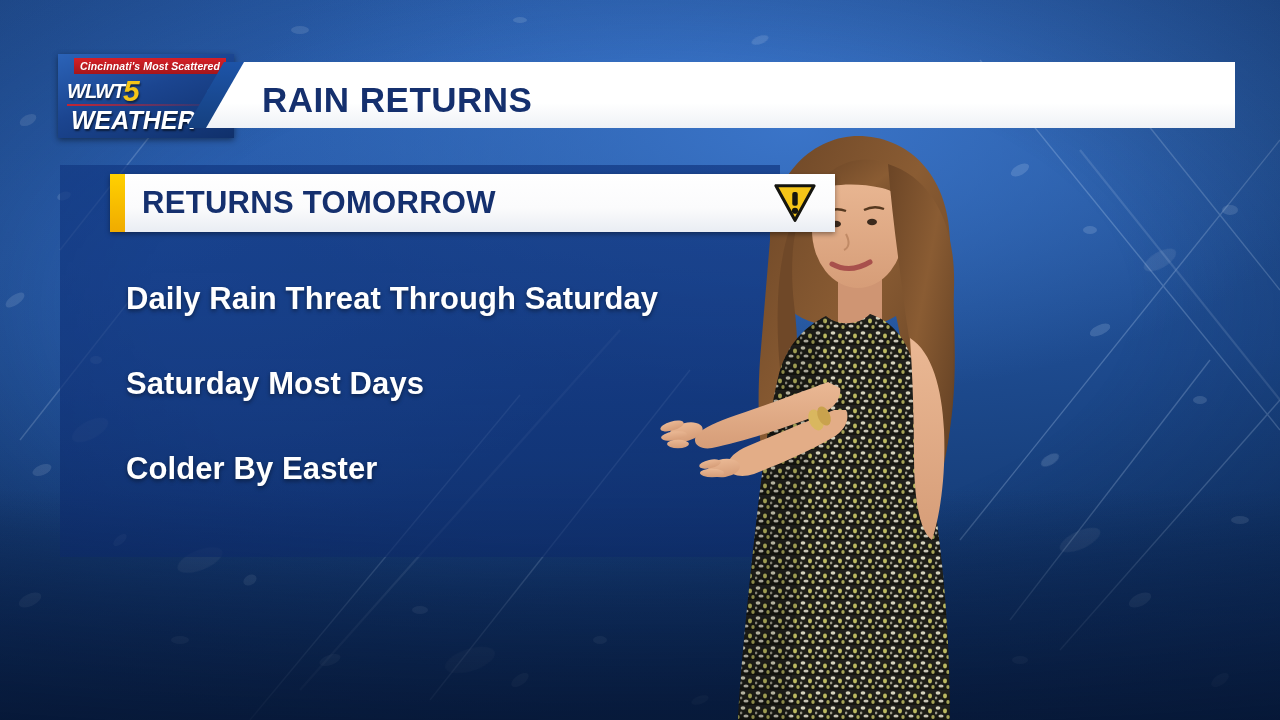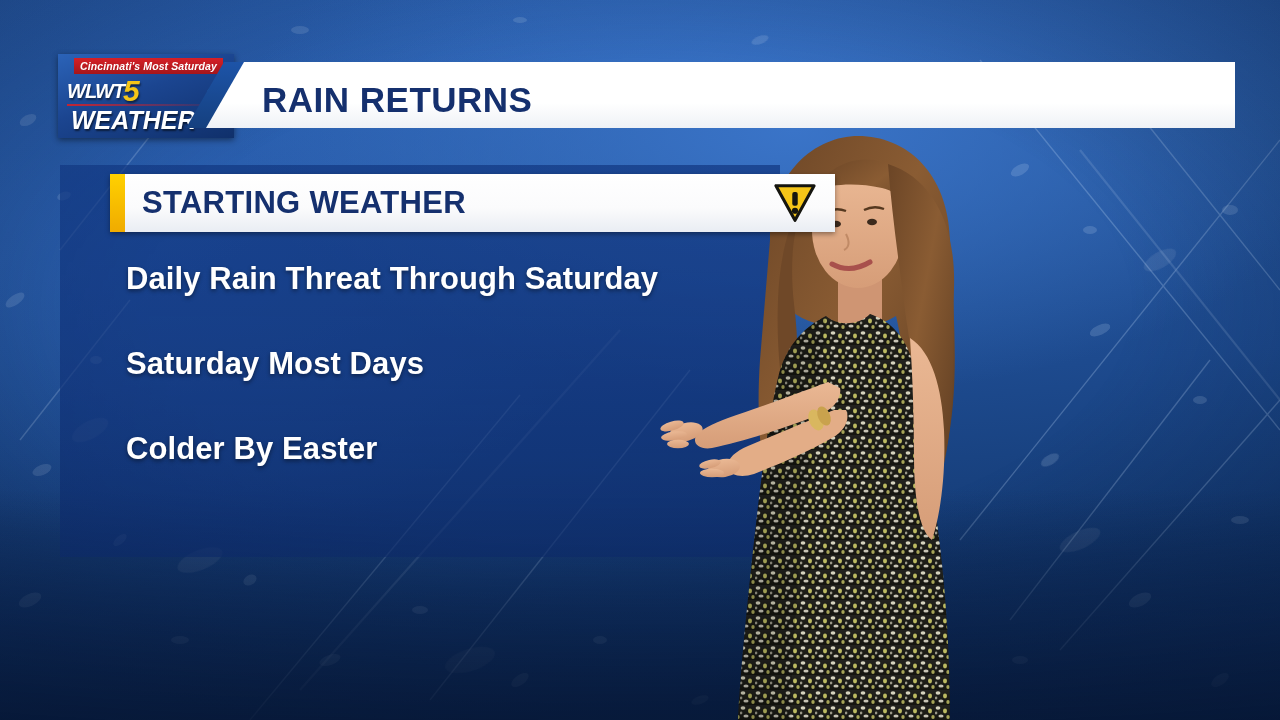--- a/index.html
+++ b/index.html
@@ -187,21 +187,21 @@
     margin-left: auto;
     margin-right: 18px;
     width: 44px; height: 40px;
     flex: none;
   }
   .subbar-warning svg { width: 100%; height: 100%; display: block; }
 
   
   .bullets {
     position: absolute;
-    left: 126px; top: 236px;
+    left: 126px; top: 256px;
     width: 700px;
   }
   .bullet {
     height: 85px;
     display: flex;
     align-items: center;
     font-size: 31px;
     font-weight: bold;
     color: #ffffff;
     white-space: nowrap;
@@ -368,21 +368,21 @@
         <ellipse cx="90" cy="344" rx="11" ry="4.2" transform="rotate(-12 90 344)"></ellipse>
         <ellipse cx="92" cy="353" rx="12" ry="4.2"></ellipse>
       </g>
 
       <ellipse cx="196" cy="300" rx="7" ry="11" fill="#d9b75f" transform="rotate(-24 196 300)"></ellipse>
       <ellipse cx="204" cy="296" rx="6" ry="10" fill="#c9a24d" transform="rotate(-24 204 296)"></ellipse>
     </svg>
   </div>
 
   <div class="logo">
-    <div class="logo-tag">Cincinnati's Most Saturday</div>
+    <div class="logo-tag">Cincinnati's Most Scattered</div>
     <div class="logo-rule"></div>
     <div class="logo-main">
       <span class="logo-wlwt">WLWT</span>
       <span class="logo-five">5</span>
     </div>
     <div class="logo-peacock">
       <svg viewBox="0 0 64 64">
         <g transform="translate(32,40)">
           <path d="M0 0 L-4 -30 A30 30 0 0 1 6 -29 Z" fill="#f5c518"></path>
           <path d="M0 0 L6 -29 A30 30 0 0 1 16 -25 Z" fill="#e8792b"></path>
@@ -396,21 +396,21 @@
     </div>
     <div class="logo-weather">WEATHER</div>
   </div>
 
   <div class="header-accent"></div>
   <div class="header-bar"></div>
   <div class="header-title">RAIN RETURNS</div>
 
   <div class="subbar">
     <div class="subbar-accent"></div>
-    <div class="subbar-title">STARTING WEATHER</div>
+    <div class="subbar-title">RETURNS TOMORROW</div>
     <div class="subbar-warning">
       <svg viewBox="0 0 48 44">
         <polygon points="3,3 45,3 24,41" fill="#f5c518" stroke="#15150f" stroke-width="3.4" stroke-linejoin="round"></polygon>
         <rect x="21" y="10" width="6" height="15" rx="2.2" fill="#15150f"></rect>
         <circle cx="24" cy="30.5" r="3.4" fill="#15150f"></circle>
       </svg>
     </div>
   </div>
 
   <div class="bullets">

